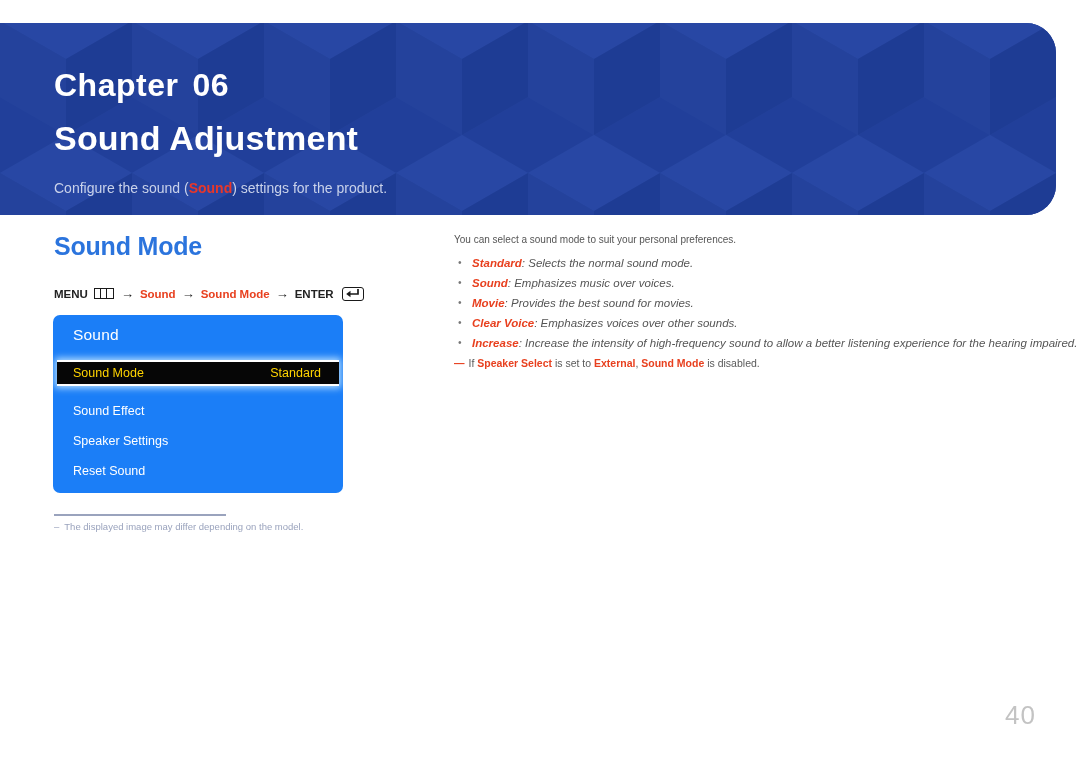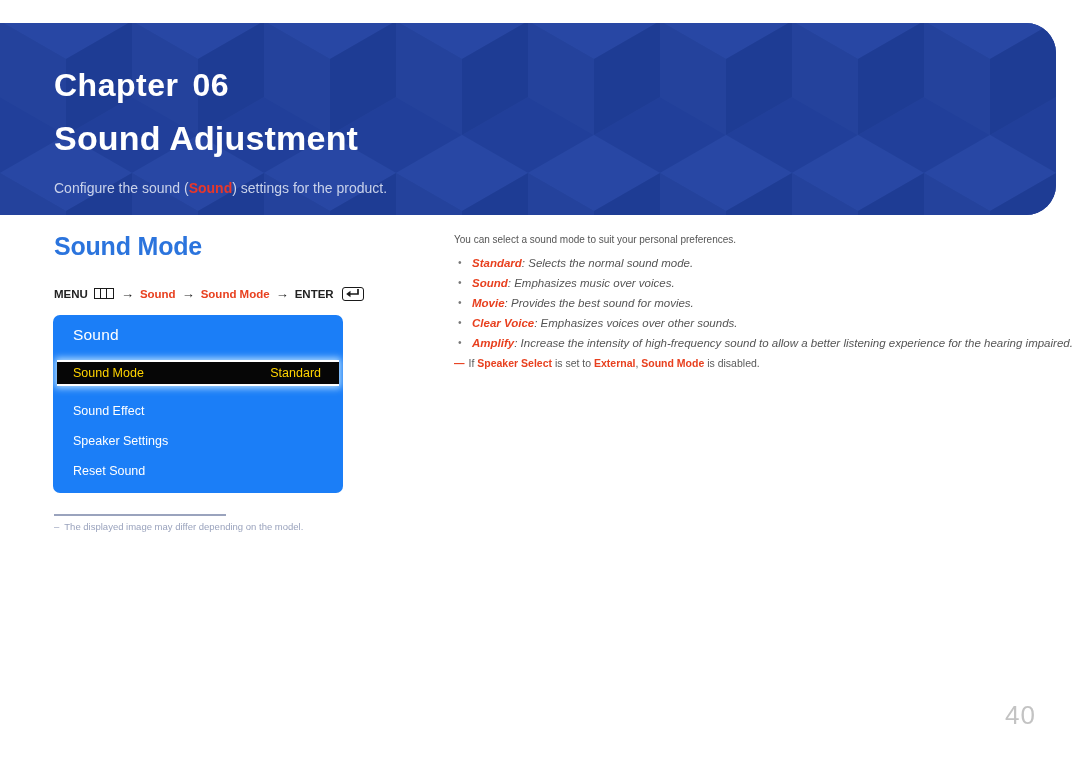--- a/index.html
+++ b/index.html
@@ -353,21 +353,21 @@
     <li class="bullet-item">
       <span class="term">Sound</span><span>: Emphasizes music over voices.</span>
     </li>
     <li class="bullet-item">
       <span class="term">Movie</span><span>: Provides the best sound for movies.</span>
     </li>
     <li class="bullet-item">
       <span class="term">Clear Voice</span><span>: Emphasizes voices over other sounds.</span>
     </li>
     <li class="bullet-item">
-      <span class="term">Amplify</span><span>: Increase the intensity of high-frequency sound to allow a better listening experience for the hearing impaired.</span>
+      <span class="term">Increase</span><span>: Increase the intensity of high-frequency sound to allow a better listening experience for the hearing impaired.</span>
     </li>
   </ul>
   <div class="tip-note">
     <span class="tdash">—</span>
     <span><span class="plain">If </span><span class="term">Speaker Select</span><span class="plain"> is set to </span><span class="term">External</span><span class="plain">, </span><span class="term">Sound Mode</span><span class="plain"> is disabled.</span></span>
   </div>
 </div>
 
 <div class="page-number">40</div>
 

